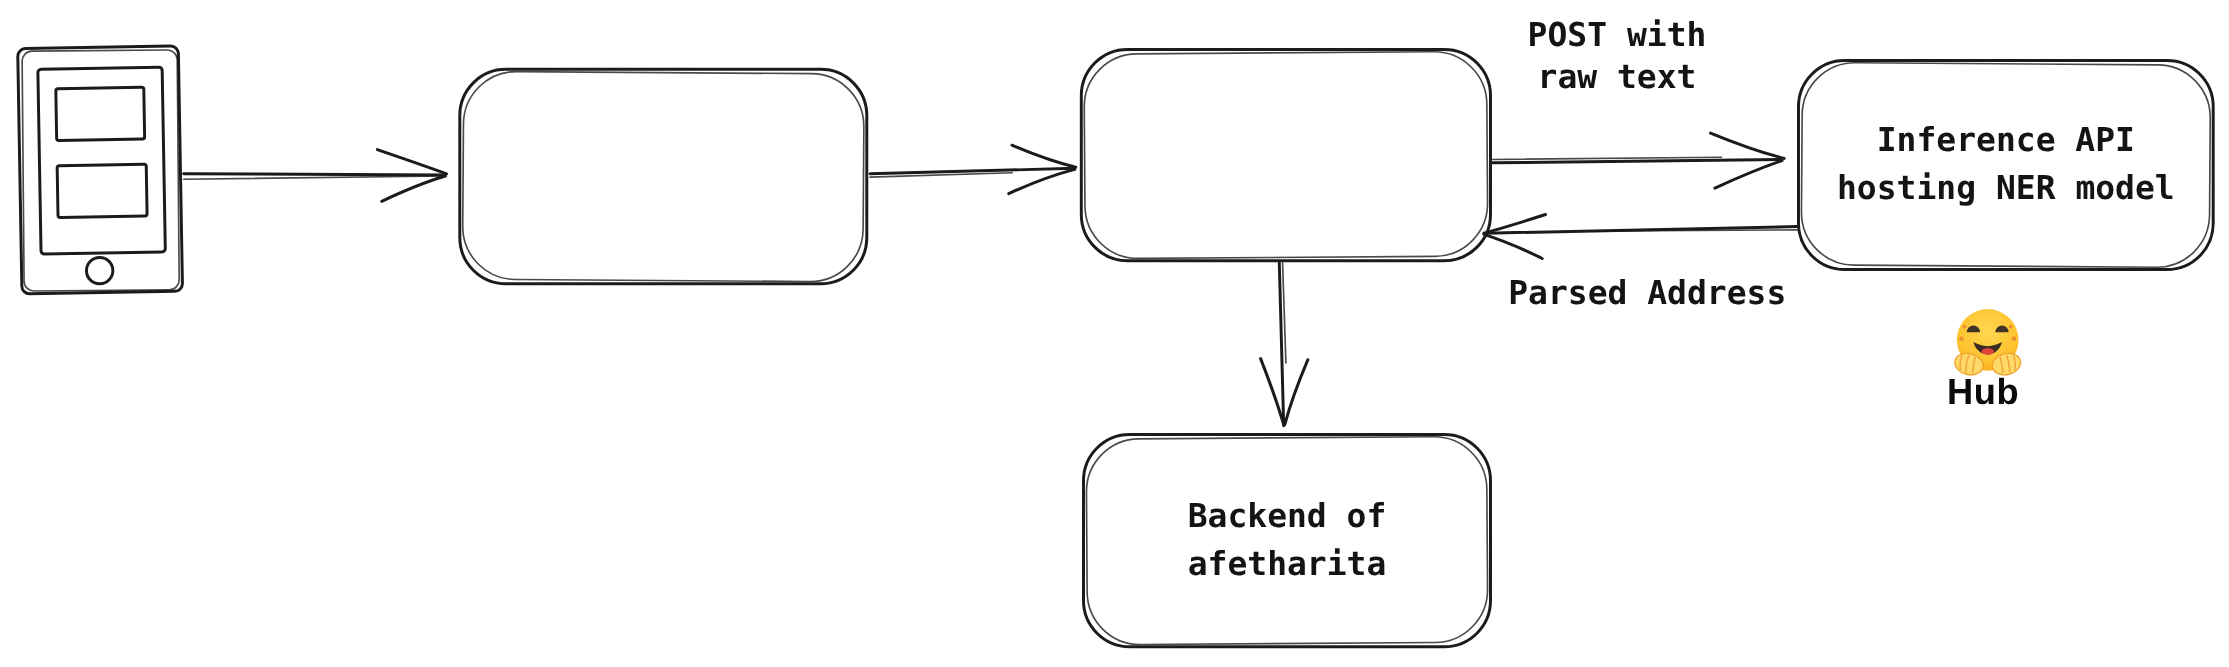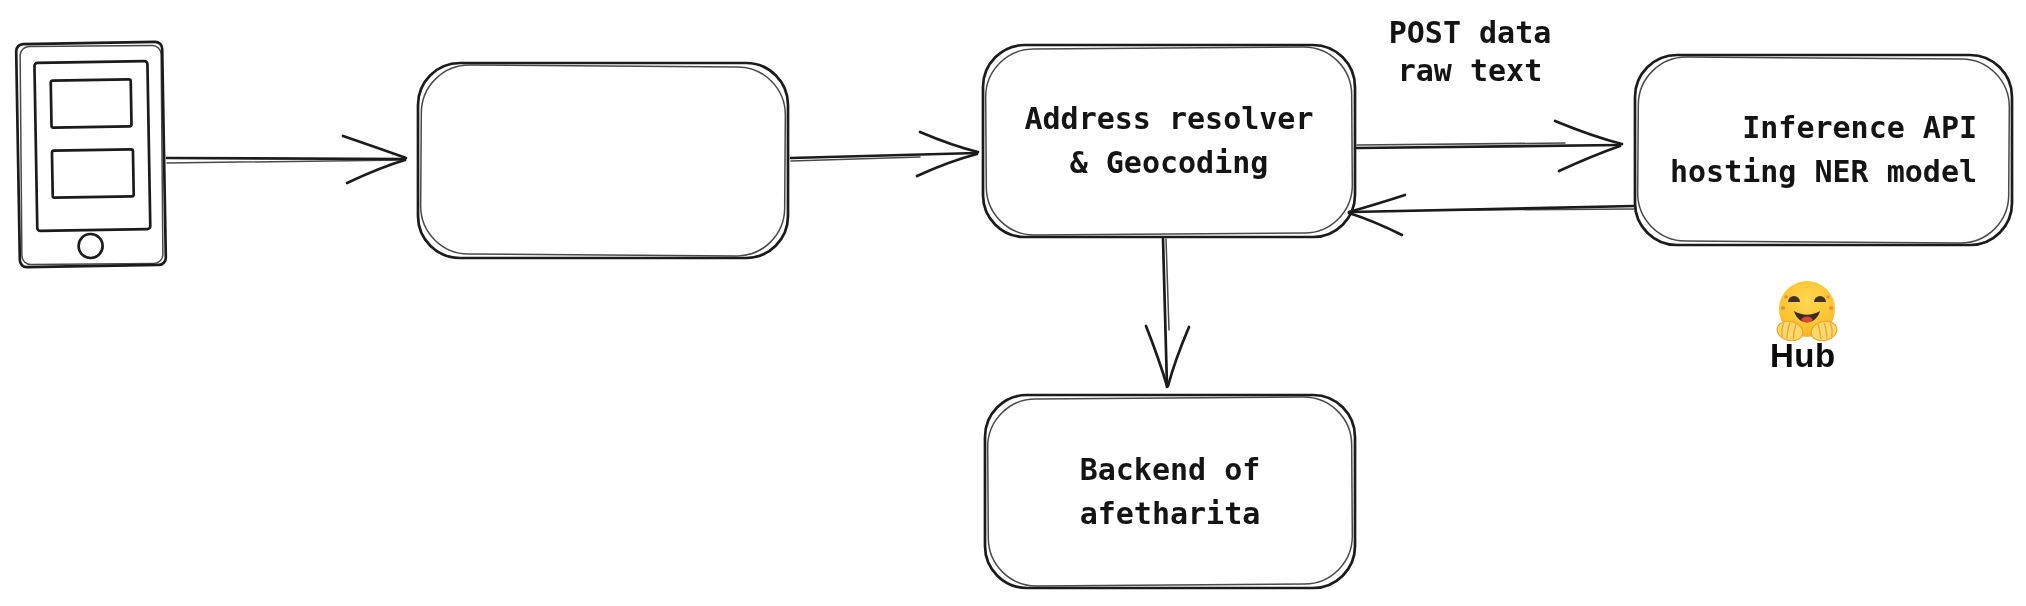--- a/index.html
+++ b/index.html
@@ -59,21 +59,21 @@
     font-weight: bold;
     font-size: 30px;
     line-height: 38px;
     color: #141414;
     white-space: pre-line;
   }
   .lbl-post   { left: 1360px; top: 14px;  width: 220px; height: 82px; }
   .lbl-parsed { left: 1355px; top: 248px; width: 285px; height: 40px; }
   .lbl-bots      { left: 418px;  top: 63px;  width: 370px; height: 195px; }
   .lbl-resolver  { left: 983px;  top: 45px;  width: 372px; height: 192px; }
-  .lbl-inference { left: 1635px; top: 55px;  width: 377px; height: 190px; text-align: right; }
+  .lbl-inference { left: 1635px; top: 55px;  width: 377px; height: 190px; }
   .lbl-backend   { left: 985px;  top: 395px; width: 370px; height: 193px; }
   
   .hub {
     position: absolute;
     left: 1770px;
     top: 280px;
     width: 84px;
     display: flex;
     flex-direction: column;
     align-items: flex-start;
@@ -164,29 +164,28 @@
       <path class="sk" d="M1146 326 Q1159 359 1167 386"></path>
       <path class="sk" d="M1189 327 Q1175 360 1168 386"></path>
     </g>
 
     <g>
       <rect class="sk boxfill" x="985" y="395" width="370" height="193" rx="42"></rect>
       <rect class="sk2" x="988" y="398" width="364" height="187" rx="48" transform="rotate(-0.4 1170 491)"></rect>
     </g>
   </svg>
 
-  <div class="node-label lbl-resolver">Address resolver
-&amp; Geocoding</div>
   <div class="node-label lbl-inference">Inference API
 hosting NER model</div>
   <div class="node-label lbl-backend">Backend of
 afetharita</div>
 
-  <div class="edge-label lbl-post">POST data
+  <div class="edge-label lbl-post">POST with
 raw text</div>
+  <div class="edge-label lbl-parsed">Parsed Address</div>
 
   <div class="hub">
     <svg width="74" height="64" viewBox="-37 -32 74 64" xmlns="http://www.w3.org/2000/svg">
       <circle cx="0" cy="-3" r="28" fill="url(#hfface)"></circle>
 
       <path d="M-19 -10 a6 6 0 0 1 12 0 z" fill="#3f3229"></path>
       <path d="M7 -10 a6 6 0 0 1 12 0 z" fill="#3f3229"></path>
 
       <circle cx="-24" cy="-4" r="2.1" fill="#ee8e33"></circle>
       <circle cx="-21" cy="-15" r="1.7" fill="#ee8e33"></circle>

